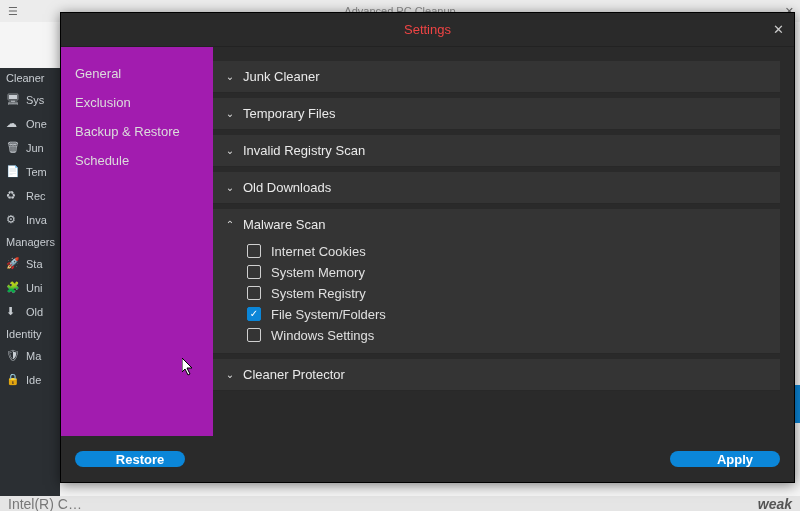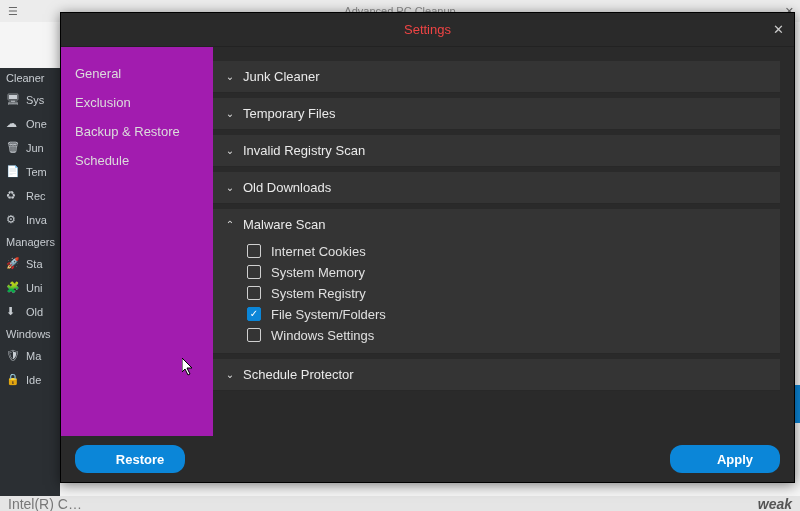--- a/index.html
+++ b/index.html
@@ -33,21 +33,21 @@
   .acc-item { background:#343434; border-bottom:1px solid #282828; }
   .acc-header { display:flex; align-items:center; padding:8px 12px; gap:8px; cursor:pointer; color:#eaeaea; font-size:13px; }
   .acc-header .chev { width:10px; display:inline-flex; justify-content:center; font-size:10px; color:#ddd; }
   .acc-body { padding: 4px 12px 10px 34px; display:flex; flex-direction:column; gap:6px; background:#343434; }
   .acc-sep { height:5px; background:#2a2a2a; }
   .chk-row { display:flex; gap:10px; font-size:13px; color:#e0e0e0; }
   .chk { width:14px; height:14px; border:1.5px solid #cfcfcf; border-radius:2px; display:inline-flex; align-items:center; justify-content:center; background:#343434; }
   .chk.checked { background:#0b86d8; border-color:#0b86d8; }
   .chk.checked::after { content:"✓"; color:#fff; font-size:10px; line-height:1; }
   .modal-footer { height:46px; display:flex; align-items:center; justify-content:space-between; padding:0 14px; }
-  .btn { min-width:110px; height:28px; border:none; border-radius:12px; color:#fff; font-size:13px; font-weight:600; cursor:pointer;padding-left:20px; }
+  .btn { min-width:110px; height:16px; border:none; border-radius:12px; color:#fff; font-size:13px; font-weight:600; cursor:pointer;padding-left:20px; }
   .btn-restore { background:#0b86d8; }
   .btn-apply { background:#0b86d8; }
   .cursor-img { position:absolute; left:182px; top:358px; pointer-events:none; }
 </style>
 </head>
 <body>
 
 <div class="app-window">
   <div class="app-titlebar">
     <span class="hamburger">☰</span>
@@ -86,21 +86,21 @@
         <span>Sta</span>
       </div>
     <div class="item">
         <span class="ico">🧩</span>
         <span>Uni</span>
       </div>
     <div class="item">
         <span class="ico">⬇</span>
         <span>Old</span>
       </div>
-    <div class="section">Windows</div>
+    <div class="section">Identity</div>
     <div class="item">
         <span class="ico">🛡</span>
         <span>Ma</span>
       </div>
     <div class="item">
         <span class="ico">🔒</span>
         <span>Ide</span>
       </div>
   </div>
   <div class="eye-col">
@@ -194,21 +194,21 @@
                 <span class="chk"></span>
                 <span>Windows Settings</span>
               </label>
           </div>
         </div>
         <div class="acc-sep"></div>
 
         <div class="acc-item">
           <div class="acc-header">
             <span class="chev">⌄</span>
-            <span>Schedule Protector</span>
+            <span>Cleaner Protector</span>
           </div>
         </div>
         <div class="acc-sep" style="height:18px"></div>
 
       </div>
     </div>
   </div>
   <div class="modal-footer">
     <button class="btn btn-restore">Restore</button>
     <button class="btn btn-apply">Apply</button>

